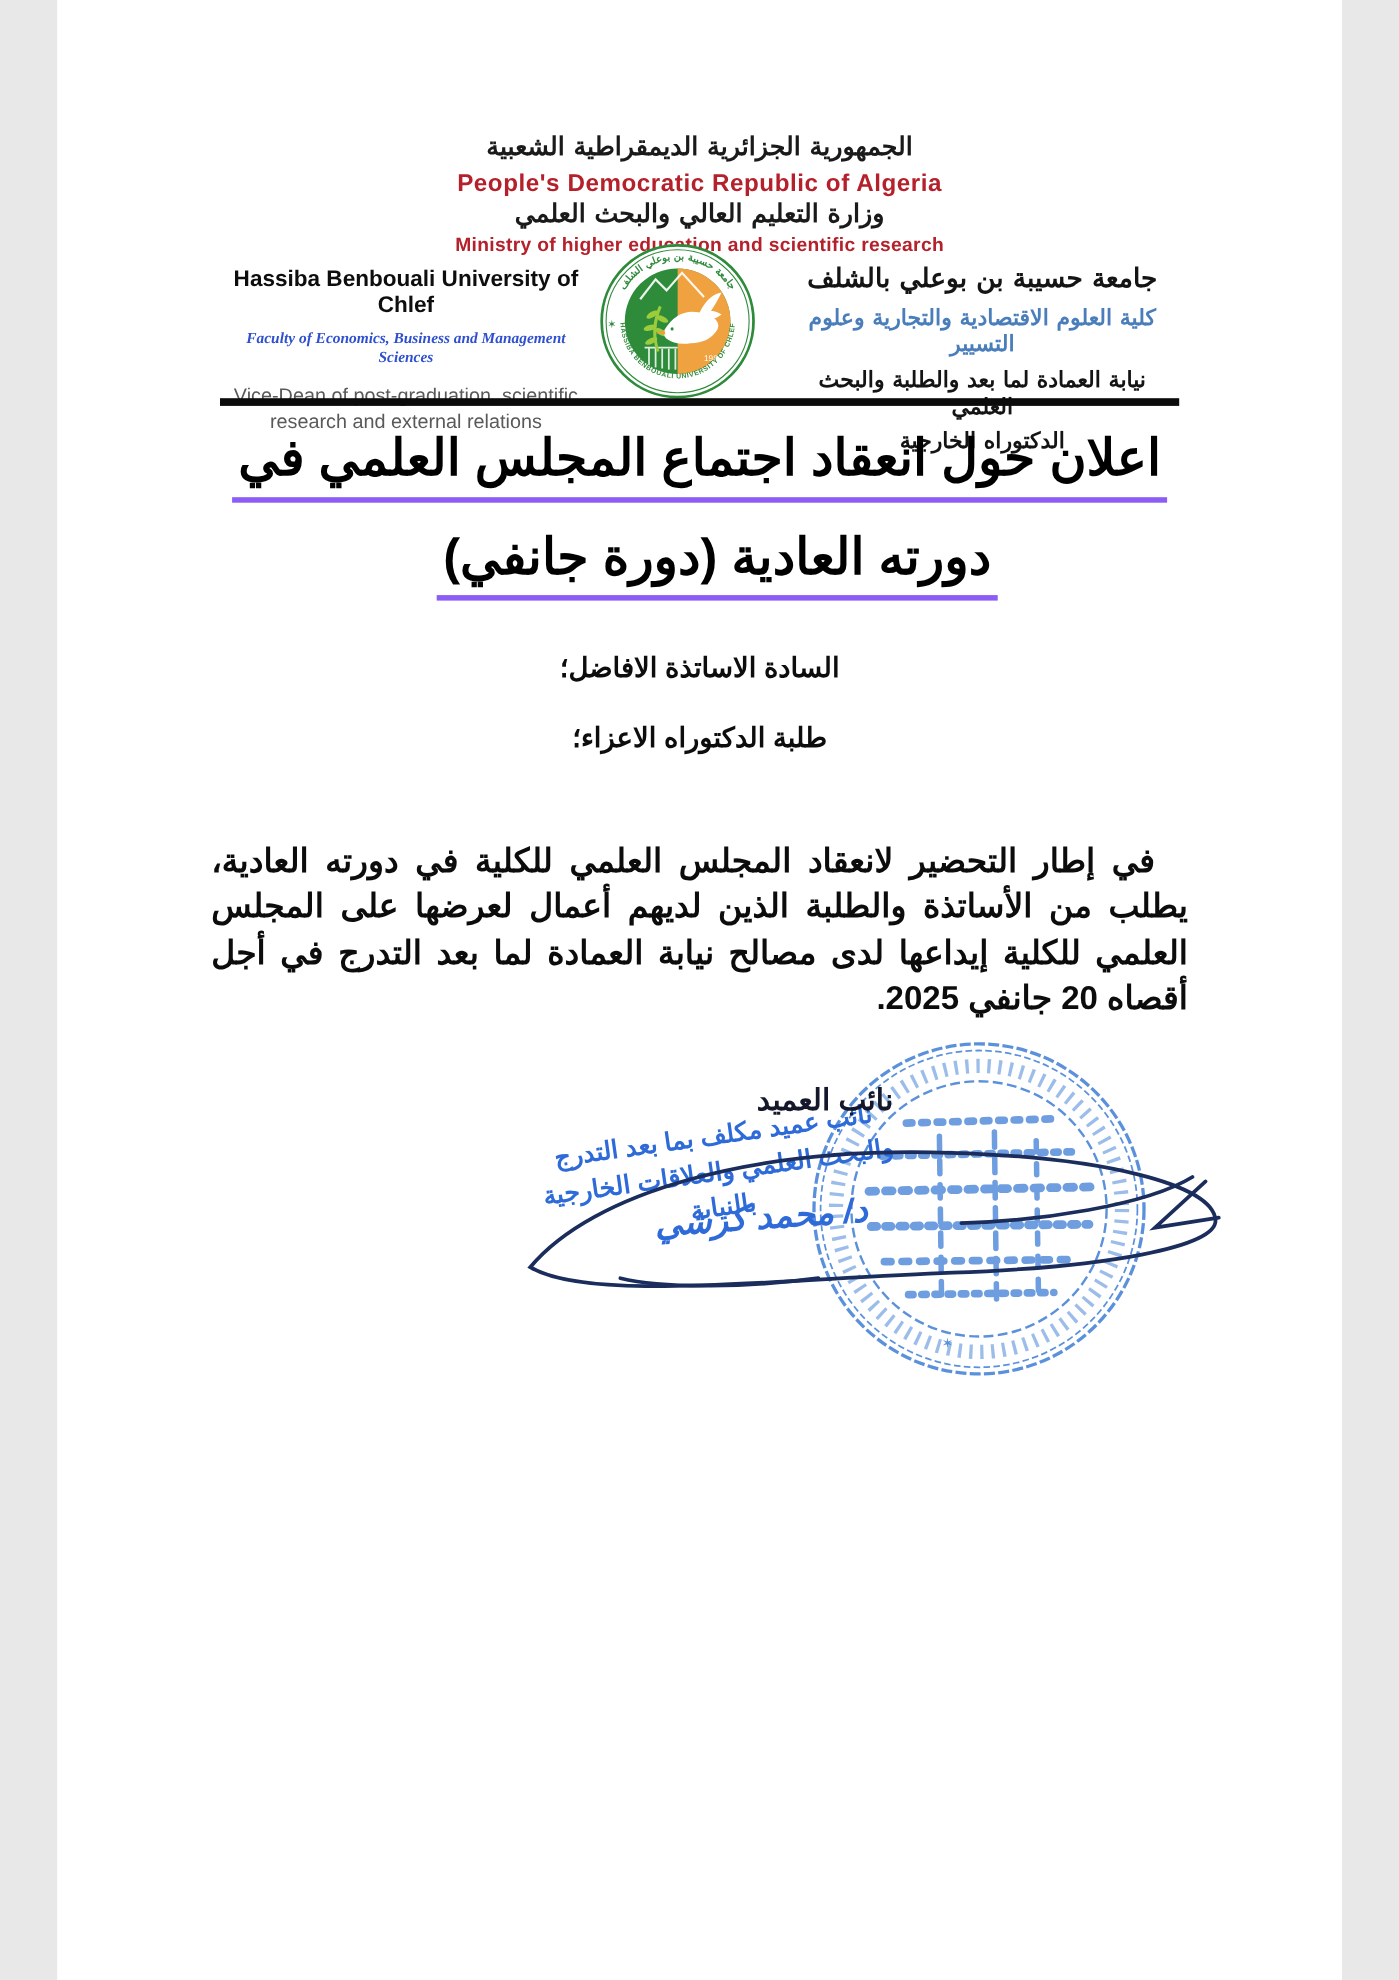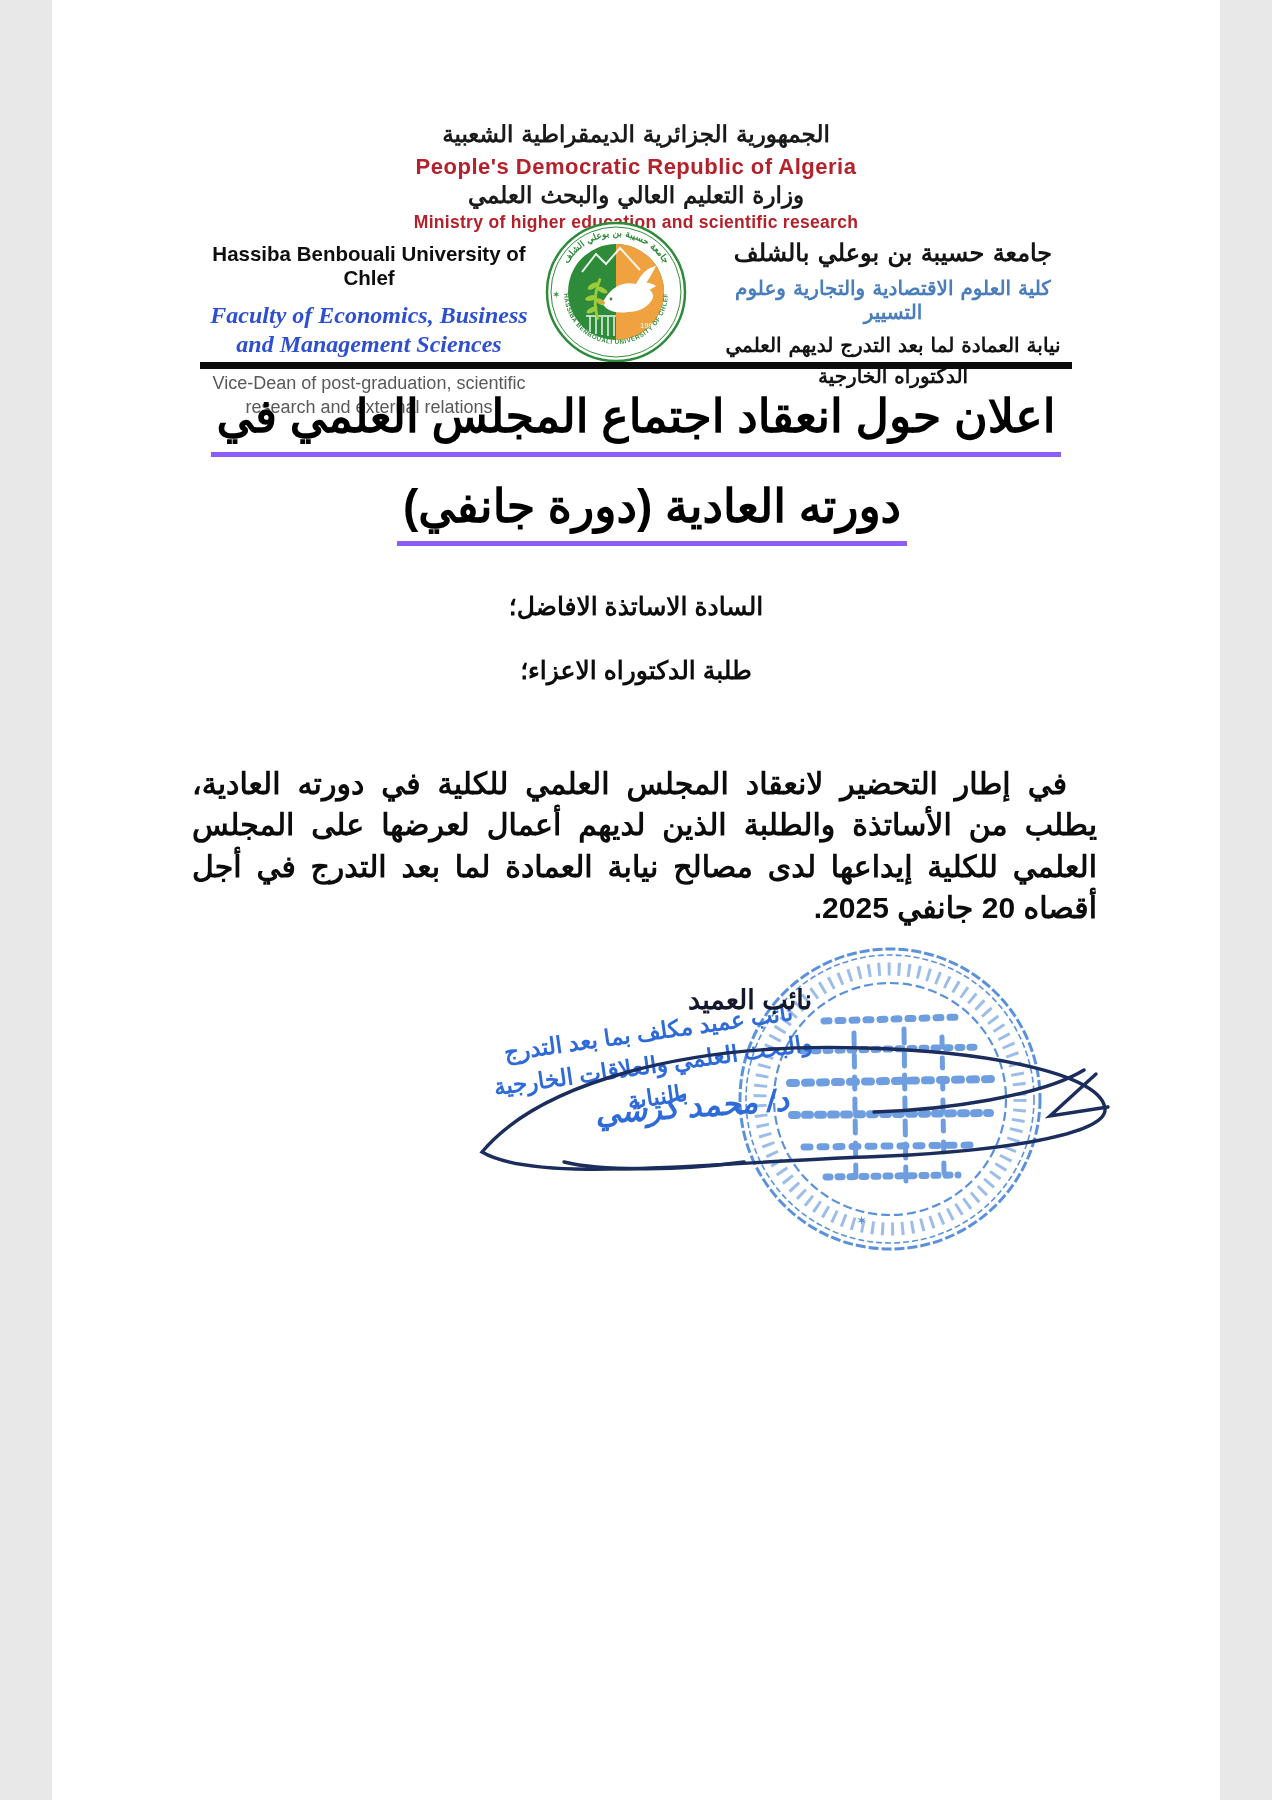--- a/index.html
+++ b/index.html
@@ -14,21 +14,21 @@
   }
   
   .hdr-center{position:absolute;top:120px;left:0;right:0;text-align:center;}
   .hdr-ar1{font-family:"DejaVu Serif", serif;font-size:23px;font-weight:600;color:#1a1a1a;direction:rtl;}
   .hdr-en1{font-size:22px;font-weight:bold;color:#b5212b;margin-top:7px;letter-spacing:.5px;}
   .hdr-ar2{font-family:"DejaVu Serif", serif;font-size:23px;font-weight:600;color:#1a1a1a;direction:rtl;margin-top:1px;}
   .hdr-en2{font-size:17.5px;font-weight:bold;color:#b5212b;margin-top:4px;letter-spacing:.3px;}
 
   .col-left{position:absolute;left:148px;top:242px;width:338px;text-align:center;}
   .uni-en{font-size:20.5px;font-weight:bold;color:#0e0e0e;line-height:1.18;}
-  .fac-en{font-size:24px;font-weight:bold;font-style:italic;color:#2e4fd0;line-height:1.2;margin-top:11px;font-family:"Liberation Serif", serif;}
+  .fac-en{font-size:14px;font-weight:bold;font-style:italic;color:#2e4fd0;line-height:1.2;margin-top:11px;font-family:"Liberation Serif", serif;}
   .vd-en{font-size:18px;color:#595959;line-height:1.32;margin-top:13px;}
 
   .logo-box{position:absolute;left:492px;top:220px;width:144px;height:144px;}
 
   .col-right{position:absolute;left:662px;right:148px;top:238px;text-align:center;direction:rtl;}
   .uni-ar{font-family:"DejaVu Serif", serif;font-size:24px;font-weight:600;color:#141414;}
   .fac-ar{font-family:"DejaVu Serif", serif;font-size:20px;font-weight:bold;color:#4a7ebb;margin-top:9px;}
   .vd-ar1{font-family:"DejaVu Serif", serif;font-size:20px;font-weight:bold;color:#141414;margin-top:9px;}
   .vd-ar2{font-family:"DejaVu Serif", serif;font-size:20px;font-weight:bold;color:#141414;margin-top:7px;}
 
@@ -42,21 +42,21 @@
     border-bottom:5px solid #8b5cf6;padding:0 6px 2px 6px;
   }
   .doc-title .tline + .tline{margin-top:16px;padding-left:32px;}
 
   .greet{position:absolute;left:0;right:0;text-align:center;direction:rtl;
     font-size:25px;font-weight:bold;color:#0d0d0d;}
   .greet1{top:592px;}
   .greet2{top:656px;}
 
   .body-par{
-    position:absolute;top:733px;left:140px;right:123px;
+    position:absolute;top:733px;left:140px;right:140px;
     direction:rtl;text-align:justify;text-indent:30px;
     font-size:30px;font-weight:bold;color:#0c0c0c;line-height:1.38;
   }
 
   
   .sig-title{position:absolute;top:984px;left:558px;width:280px;text-align:center;
     direction:rtl;font-size:27px;font-weight:bold;color:#15182b;z-index:6;}
   .stamp-box{position:absolute;left:662px;top:933px;width:352px;height:334px;z-index:2;}
   .hand-note{
     position:absolute;left:362px;top:1016px;width:478px;z-index:3;
@@ -130,21 +130,21 @@
       </text>
       <text font-size="6.2" fill="#2e8b3a" font-weight="bold" letter-spacing="0.6" font-family="Liberation Sans, sans-serif">
         <textPath href="#arcBot" startOffset="50%" text-anchor="middle">HASSIBA BENBOUALI UNIVERSITY OF CHLEF</textPath>
       </text>
     </svg>
   </div>
 
   <div class="col-right">
     <div class="uni-ar">جامعة حسيبة بن بوعلي بالشلف</div>
     <div class="fac-ar">كلية العلوم الاقتصادية والتجارية وعلوم التسيير</div>
-    <div class="vd-ar1">نيابة العمادة لما بعد التدرج لديهم العلمي</div>
+    <div class="vd-ar1">نيابة العمادة لما بعد والطلبة والبحث العلمي</div>
     <div class="vd-ar2">الدكتوراه الخارجية</div>
   </div>
 
   <div class="divider"></div>
 
   <div class="doc-title">
     <span class="tline"><span>اعلان حول انعقاد اجتماع المجلس العلمي في</span></span>
     <span class="tline"><span>دورته العادية (دورة جانفي)</span></span>
   </div>
 

